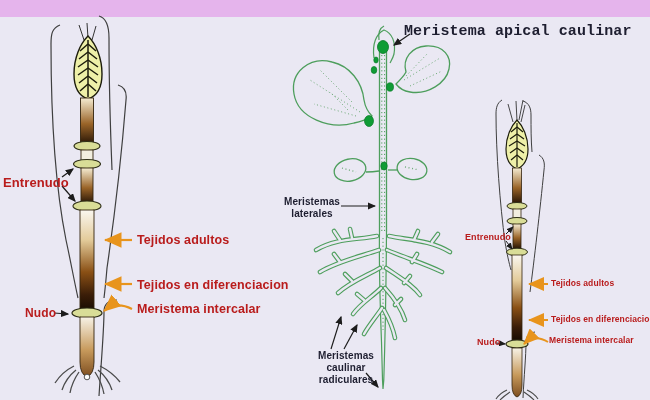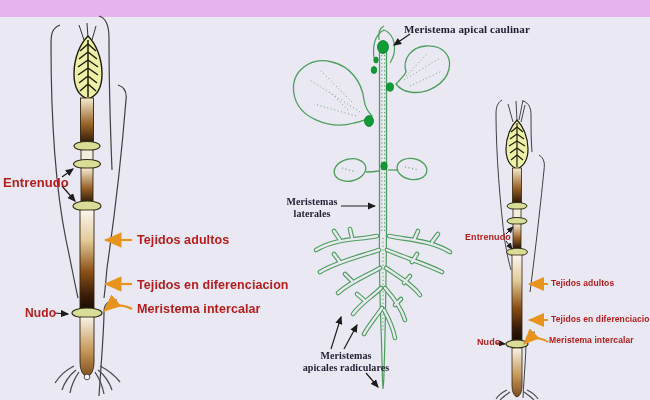--- a/index.html
+++ b/index.html
@@ -14,23 +14,23 @@
   }
   svg.fig{position:absolute;left:0;top:0;}
   .lbl{
     position:absolute;font-weight:bold;color:#b91c1c;
     white-space:nowrap;letter-spacing:0.1px;
   }
   .lbl.big{font-size:13px;}
   .lbl.mid{font-size:12.5px;}
   .lbl.small{font-size:9px;}
   .lbl.rsmall{font-size:8.5px;}
-  .lbl.comic{font-family:Liberation Serif, serif;color:#1e1e30;font-size:11px;}
+  .lbl.comic{font-family:Liberation Mono, monospace;color:#1e1e30;font-size:15px;}
   .lbl.wrap{white-space:normal;text-align:center;line-height:1.18;font-size:10px;
-    font-family:Liberation Serif, serif;color:#1e1e30;}
+    font-family:Liberation Sans, sans-serif;color:#1e1e30;}
 </style>
 </head>
 <body>
 
 <div class="canvas">
   <div class="top-band"></div>
 
   <svg class="fig" width="650" height="400" viewBox="0 0 650 400">
     <defs>
       <linearGradient id="gSegTop" x1="0" y1="0" x2="0" y2="1">
@@ -291,20 +291,20 @@
   </svg>
 
   <div class="lbl big" style="left:3px;top:175px;">Entrenudo</div>
   <div class="lbl mid" style="left:137px;top:233px;">Tejidos adultos</div>
   <div class="lbl mid" style="left:137px;top:278px;">Tejidos en diferenciacion</div>
   <div class="lbl mid" style="left:137px;top:302px;">Meristema intercalar</div>
   <div class="lbl big" style="left:25px;top:306px;font-size:12px;">Nudo</div>
 
   <div class="lbl comic" style="left:404px;top:23px;">Meristema apical caulinar</div>
   <div class="lbl wrap" style="left:282px;top:196px;width:60px;">Meristemas laterales</div>
-  <div class="lbl wrap" style="left:302px;top:350px;width:88px;">Meristemas apicales radiculares</div>
+  <div class="lbl wrap" style="left:302px;top:350px;width:88px;">Meristemas caulinar radiculares</div>
 
   <div class="lbl small" style="left:465px;top:232px;">Entrenudo</div>
   <div class="lbl rsmall" style="left:551px;top:278px;">Tejidos adultos</div>
   <div class="lbl rsmall" style="left:551px;top:314px;">Tejidos en diferenciacion</div>
   <div class="lbl rsmall" style="left:549px;top:335px;">Meristema intercalar</div>
   <div class="lbl small" style="left:477px;top:337px;">Nudo</div>
 </div>
 
 </body></html>

